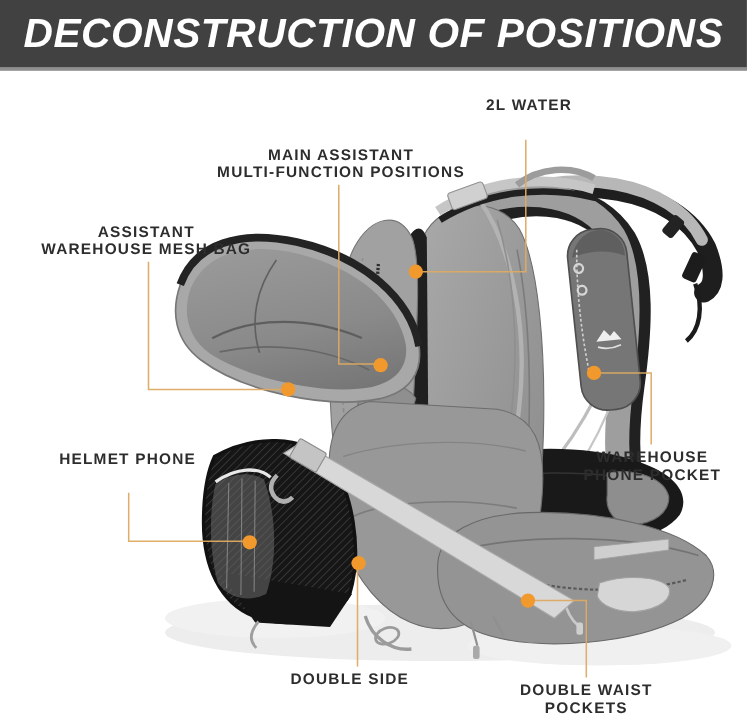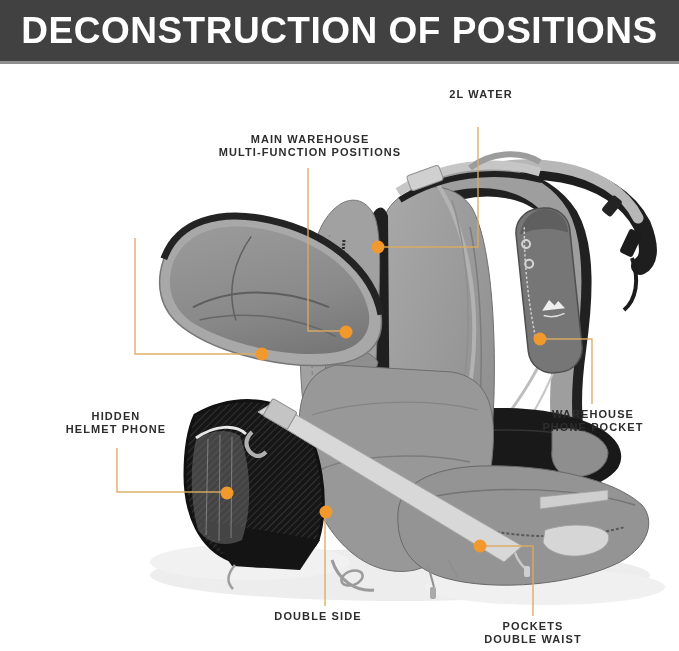--- a/index.html
+++ b/index.html
@@ -6,27 +6,27 @@
     --header-bg:#414141; --header-text:#ffffff; --header-border:#8f8f8f;
     --label-color:#2d2d2d; --leader-line-color:#dcaa62; --dot-color:#f2992e;
     --page-bg:#ffffff;
   }
   *{box-sizing:border-box;margin:0;padding:0;}
   html,body{background:#fff;}
   .page{position:relative;width:679px;height:651px;background:var(--page-bg);overflow:hidden;
          font-family:"Liberation Sans", sans-serif;}
   .header{position:absolute;left:0;top:0;width:679px;height:64px;background:var(--header-bg);
           border-bottom:3px solid var(--header-border);display:flex;align-items:center;justify-content:center;}
-  .header .title{color:var(--header-text);font-size:37px;font-weight:bold;
+  .header .title{color:var(--header-text);font-size:37px;font-weight:bold;font-style:italic;
           letter-spacing:.5px;white-space:nowrap;}
   .stage{position:absolute;left:0;top:67px;width:679px;height:584px;}
   .art, .overlay{position:absolute;left:0;top:0;width:679px;height:584px;}
   .overlay{pointer-events:none;}
   .ann-label{position:absolute;text-align:center;color:var(--label-color);
-             font-size:11px;font-weight:bold;line-height:1.14;letter-spacing:1.1px;z-index:5;}
+             font-size:14px;font-weight:bold;line-height:1.14;letter-spacing:1.1px;z-index:5;}
   .ann-label span{display:block;white-space:nowrap;}
 </style>
 </head>
 <body>
 
 <div class="page">
 
   <div class="header">
     <span class="title">DECONSTRUCTION OF POSITIONS</span>
   </div>
@@ -186,33 +186,36 @@
         <polyline points="325,539 325,450" fill="none" stroke="#dcaa62" stroke-width="1.4" opacity="0.95"></polyline>
         <circle cx="326" cy="445" r="6.5" fill="#f2992e"></circle>
         <polyline points="533,549 533,479 484,479" fill="none" stroke="#dcaa62" stroke-width="1.4" opacity="0.95"></polyline>
         <circle cx="480" cy="479" r="6.5" fill="#f2992e"></circle>
       </svg>
 
     <div class="ann-label" style="left: 386px; top: 21px; width: 190px;">
       <span>2L WATER</span>
     </div>
     <div class="ann-label" style="left: 170px; top: 66px; width: 280px;">
-      <span>MAIN WAREHOUSE</span>
+      <span>MAIN ASSISTANT</span>
       <span>MULTI-FUNCTION POSITIONS</span>
     </div>
+    <div class="ann-label" style="left: 15px; top: 136px; width: 236px;">
+      <span>ASSISTANT</span>
+      <span>WAREHOUSE MESH BAG</span>
+    </div>
     <div class="ann-label" style="left: 31px; top: 343px; width: 170px;">
-      <span>HIDDEN</span>
       <span>HELMET PHONE</span>
     </div>
     <div class="ann-label" style="left: 507px; top: 341px; width: 172px;">
       <span>WAREHOUSE</span>
       <span>PHONE POCKET</span>
     </div>
     <div class="ann-label" style="left: 233px; top: 543px; width: 170px; text-align: center;">
       <span>DOUBLE SIDE</span>
     </div>
     <div class="ann-label" style="left: 443px; top: 553px; width: 180px;">
+      <span>DOUBLE WAIST</span>
       <span>POCKETS</span>
-      <span>DOUBLE WAIST</span>
     </div>
 
   </div>
 </div>
 
 </body></html>

